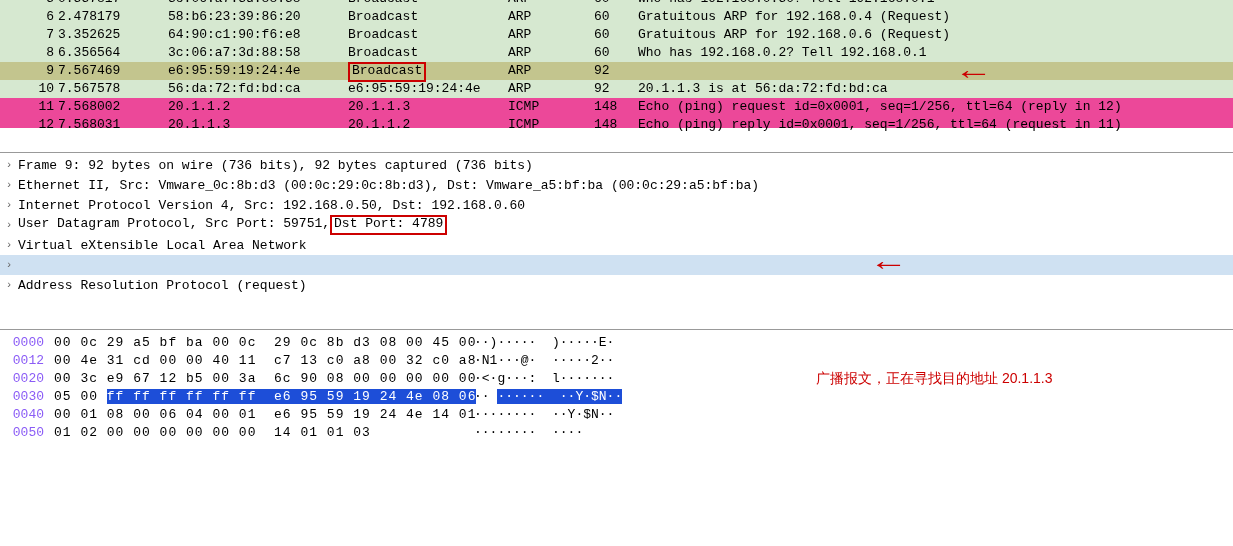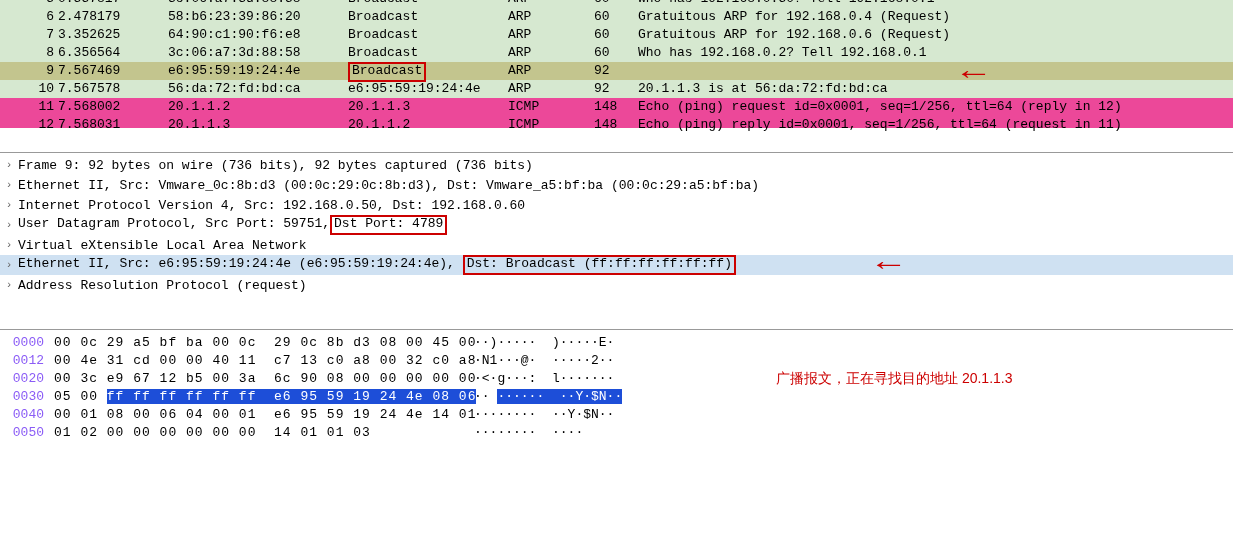--- a/index.html
+++ b/index.html
@@ -131,32 +131,31 @@
       <div class="tree-row">
         <span class="chev">›</span>
         <span><span>User Datagram Protocol, Src Port: 59751,</span><span class="redbox"> Dst Port: 4789</span></span>
       </div>
       <div class="tree-row">
         <span class="chev">›</span>
         <span>Virtual eXtensible Local Area Network</span>
       </div>
       <div class="tree-row selected">
         <span class="chev">›</span>
-        <span><span>Ethernet II, Src: e6:95:59:19:24:4e (e6:95:59:19:24:4e)</span>, <span class="redbox">Dst: Broadcast (ff:ff:ff:ff:ff:ff)</span></span>
       </div>
       <div class="arrow" style="left: 880px; top: 94px;">←</div>
       <div class="tree-row">
         <span class="chev">›</span>
         <span>Address Resolution Protocol (request)</span>
       </div>
     </div>
 
   <div class="pane hex rel" id="hex" style="height:220px;border-bottom:none">
       <div class="hex-row"><span class="hex-off">0000</span><span class="hex-bytes">00 0c 29 a5 bf ba 00 0c  29 0c 8b d3 08 00 45 00</span><span class="hex-ascii">··)·····  )·····E·</span></div>
       <div class="hex-row"><span class="hex-off">0012</span><span class="hex-bytes">00 4e 31 cd 00 00 40 11  c7 13 c0 a8 00 32 c0 a8</span><span class="hex-ascii">·N1···@·  ·····2··</span></div>
       <div class="hex-row"><span class="hex-off">0020</span><span class="hex-bytes">00 3c e9 67 12 b5 00 3a  6c 90 08 00 00 00 00 00</span><span class="hex-ascii">·&lt;·g···:  l·······</span></div>
       <div class="hex-row"><span class="hex-off">0030</span><span class="hex-bytes"><span>05 00 </span><span class="hlblue">ff ff ff ff ff ff  e6 95 59 19 24 4e 08 06</span></span><span class="hex-ascii"><span>·· </span><span class="hlblue">······  ··Y·$N··</span></span></div>
       <div class="hex-row"><span class="hex-off">0040</span><span class="hex-bytes">00 01 08 00 06 04 00 01  e6 95 59 19 24 4e 14 01</span><span class="hex-ascii">········  ··Y·$N··</span></div>
       <div class="hex-row"><span class="hex-off">0050</span><span class="hex-bytes">01 02 00 00 00 00 00 00  14 01 01 03</span><span class="hex-ascii">········  ····</span></div>
     </div>
 
-  <div class="note" style="left:776px;top:370px">广播报文，正在寻找目的地址 20.1.1.3</div>
+  <div class="note" style="left:816px;top:370px">广播报文，正在寻找目的地址 20.1.1.3</div>
 </div>
 
 </body></html>

